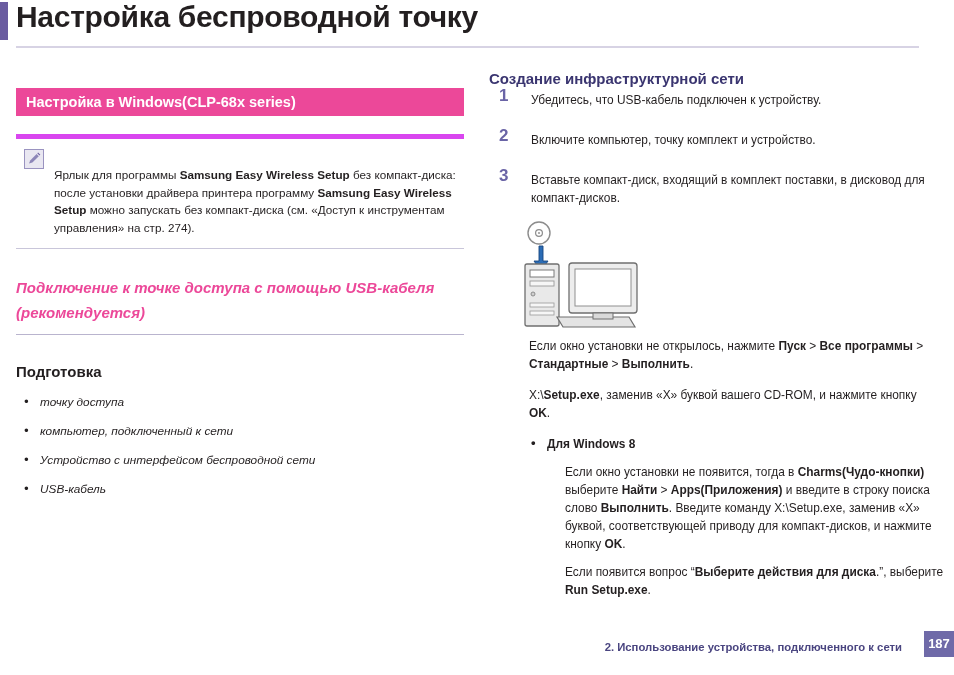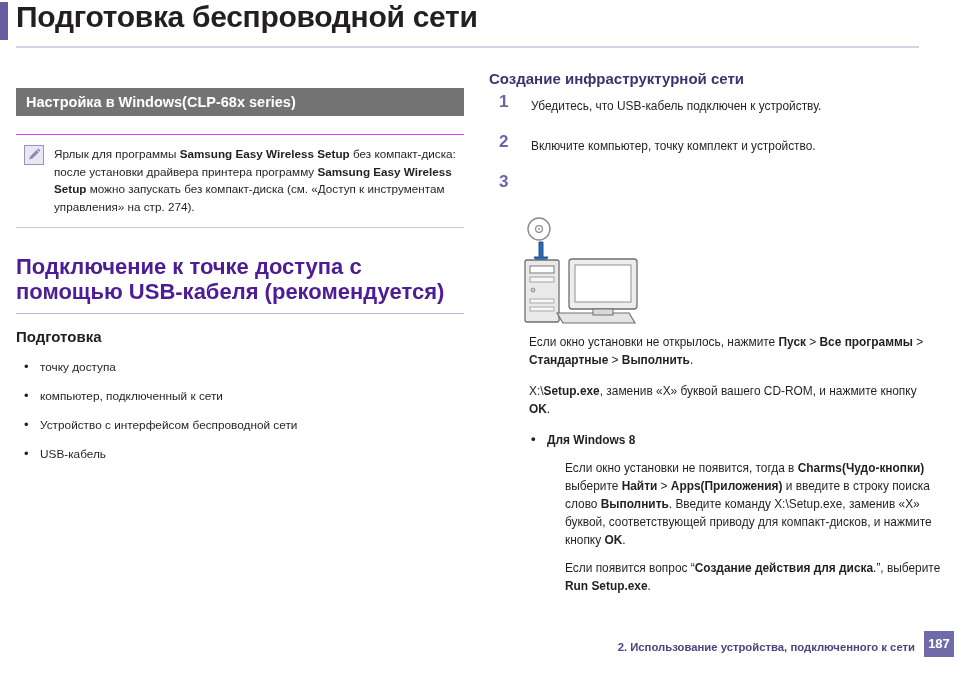--- a/index.html
+++ b/index.html
@@ -53,78 +53,80 @@
     left: 16px; top: 88px;
     width: 448px;
   }
   .col-right {
     position: absolute;
     left: 489px; top: 70px;
     width: 448px;
   }
   
   .section-bar {
-    background: #737373;
+    background: #ec4899;
     color: #ffffff;
     font-size: 14.5px;
     font-weight: bold;
     padding: 6px 10px 7px 10px;
     width: 448px;
     height: 28px;
     line-height: 16px;
   }
   
   .note-box {
     margin-top: 18px;
     position: relative;
     width: 448px;
-    border-top: 1px solid #d946ef;
+    border-top: 5px solid #d946ef;
     border-bottom: 1px solid #c9c6da;
-    padding: 10px 0 12px 0;
+    padding: 27px 0 12px 0;
   }
   .note-icon {
     position: absolute;
     left: 8px; top: 10px;
     width: 20px; height: 20px;
     background: #e9e7f1;
     border: 1px solid #9a93c0;
   }
   .note-icon svg { display: block; }
   .note-text {
     margin-left: 38px;
     font-size: 11.7px;
     line-height: 17.5px;
     color: #231f20;
   }
   .note-text b { font-weight: bold; }
   
   .sub-heading {
     margin-top: 26px;
-    font-size: 22px;
+    font-size: 15px;
     font-weight: bold;
     line-height: 25px;
-    color: #4c1d95;
+    color: #ec4899;
+    font-style: italic;
   }
   .hr-thin {
     margin-top: 9px;
     width: 448px;
     height: 1px;
     background: #b9b4ce;
   }
   .sub-heading2 {
-    margin-top: 14px;
+    margin-top: 28px;
     font-size: 15px;
     font-weight: bold;
     color: #231f20;
   }
   
   ul.bullets {
     list-style: none;
     margin: 14px 0 0 0;
     padding: 0;
+    font-style: italic;
   }
   ul.bullets li {
     position: relative;
     padding-left: 24px;
     font-size: 11.8px;
     line-height: 17px;
     margin-bottom: 12px;
     width: 430px;
   }
   ul.bullets li:before {
@@ -132,21 +134,21 @@
     position: absolute;
     left: 8px; top: -1px;
     font-size: 13px;
     color: #231f20;
   }
   
   .right-heading {
     font-size: 15px;
     font-weight: bold;
     color: #3a3570;
-    margin-bottom: 10px;
+    margin-bottom: 4px;
   }
   .step {
     position: relative;
     min-height: 26px;
     margin-bottom: 14px;
     padding-left: 42px;
     font-size: 11.9px;
     line-height: 18px;
   }
   .step .num {
@@ -199,21 +201,21 @@
   }
   
   .footer {
     position: absolute;
     left: 0; bottom: 0;
     width: 954px;
     height: 40px;
   }
   .footer-text {
     position: absolute;
-    right: 39px; top: 6px;
+    right: 52px; top: 6px;
     font-size: 11.3px;
     font-weight: bold;
     color: #4a4580;
     white-space: nowrap;
   }
   .footer-page {
     position: absolute;
     right: 0px; top: -4px;
     width: 30px; height: 26px;
     background: #6f6aa8;
@@ -224,21 +226,21 @@
     line-height: 26px;
   }
 </style>
 </head>
 <body>
 
 <div class="page">
 
   <div class="title-bar">
     <div class="title-accent"></div>
-    <div class="page-title">Подготовка беспроводной сети</div>
+    <div class="page-title">Настройка беспроводной точку</div>
     <div class="title-rule"></div>
   </div>
 
   <div class="col-left">
 
     <div class="section-bar">Настройка в Windows(CLP-68x series)</div>
 
     <div class="note-box">
       <div class="note-icon">
         <svg width="18" height="18" viewBox="0 0 18 18">
@@ -269,20 +271,21 @@
     <div class="step">
       <span class="num">1</span>
       <span>Убедитесь, что USB-кабель подключен к устройству.</span>
     </div>
     <div class="step">
       <span class="num">2</span>
       <span>Включите компьютер, точку комплект и устройство.</span>
     </div>
     <div class="step">
       <span class="num">3</span>
+      <span>Вставьте компакт-диск, входящий в комплект поставки, в дисковод для компакт-дисков.</span>
     </div>
 
     <div class="illus">
       <svg width="180" height="112" viewBox="0 0 180 112">
 
         <g>
           <circle cx="22" cy="12" r="11" fill="#ffffff" stroke="#8c8c8c" stroke-width="1.4"></circle>
           <circle cx="22" cy="12" r="3.4" fill="#ffffff" stroke="#8c8c8c" stroke-width="1.2"></circle>
           <circle cx="22" cy="12" r="1.1" fill="#9a9a9a"></circle>
         </g>
@@ -304,21 +307,21 @@
       </svg>
     </div>
 
     <div class="para">Если окно установки не открылось, нажмите <b>Пуск</b> &gt; <b>Все программы</b> &gt; <b>Стандартные</b> &gt; <b>Выполнить</b>.</div>
     <div class="para">X:\<b>Setup.exe</b>, заменив «X» буквой вашего CD-ROM, и нажмите кнопку <b>OK</b>.</div>
 
     <ul class="bullets2">
       <li>
         <span>Для Windows 8</span>
         <div class="sub-para">Если окно установки не появится, тогда в <b>Charms(Чудо-кнопки)</b> выберите <b>Найти</b> &gt; <b>Apps(Приложения)</b> и введите в строку поиска слово <b>Выполнить</b>. Введите команду X:\Setup.exe, заменив «X» буквой, соответствующей приводу для компакт-дисков, и нажмите кнопку <b>OK</b>.</div>
-        <div class="sub-para">Если появится вопрос “<b>Создание действия для диска</b>.”, выберите <b>Run Setup.exe</b>.</div>
+        <div class="sub-para">Если появится вопрос “<b>Выберите действия для диска</b>.”, выберите <b>Run Setup.exe</b>.</div>
       </li>
     </ul>
   </div>
 
   <div class="footer">
     <div class="footer-text">2.  Использование устройства, подключенного к сети</div>
     <div class="footer-page">187</div>
   </div>
 
 </div>

